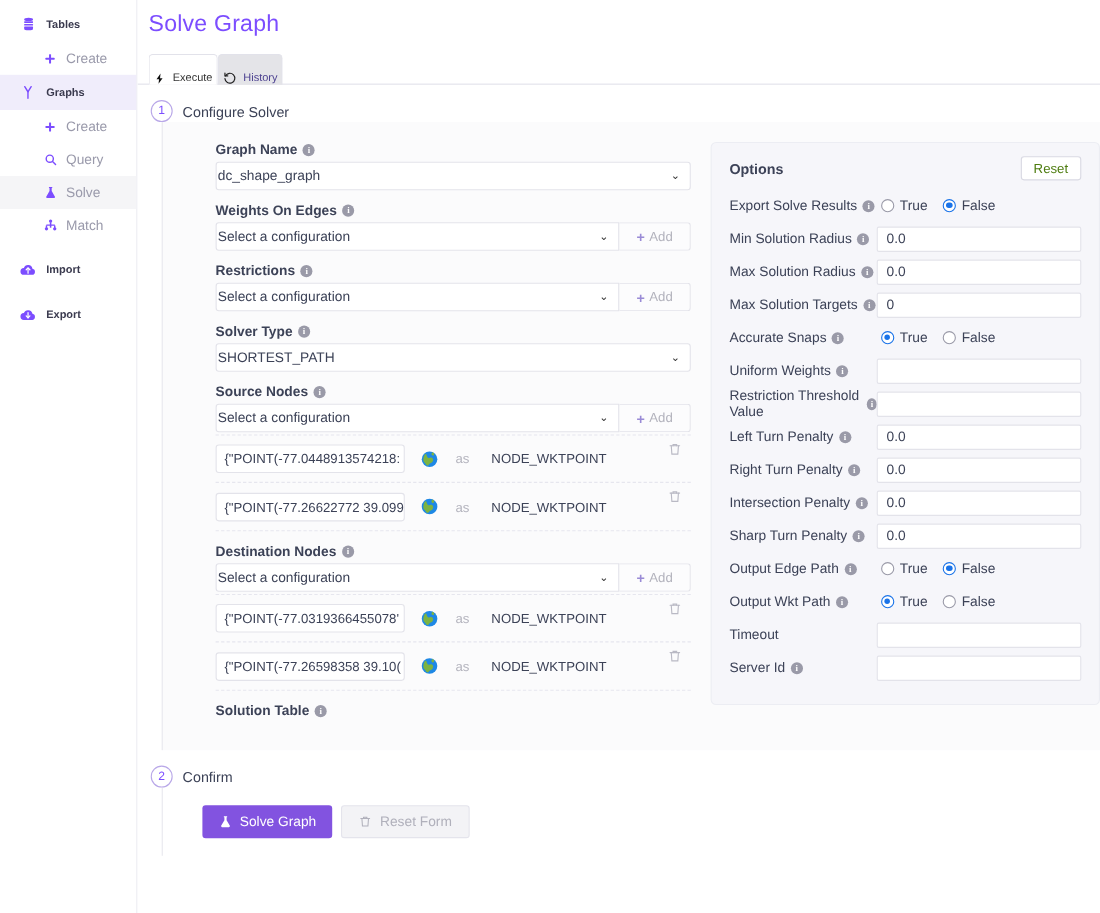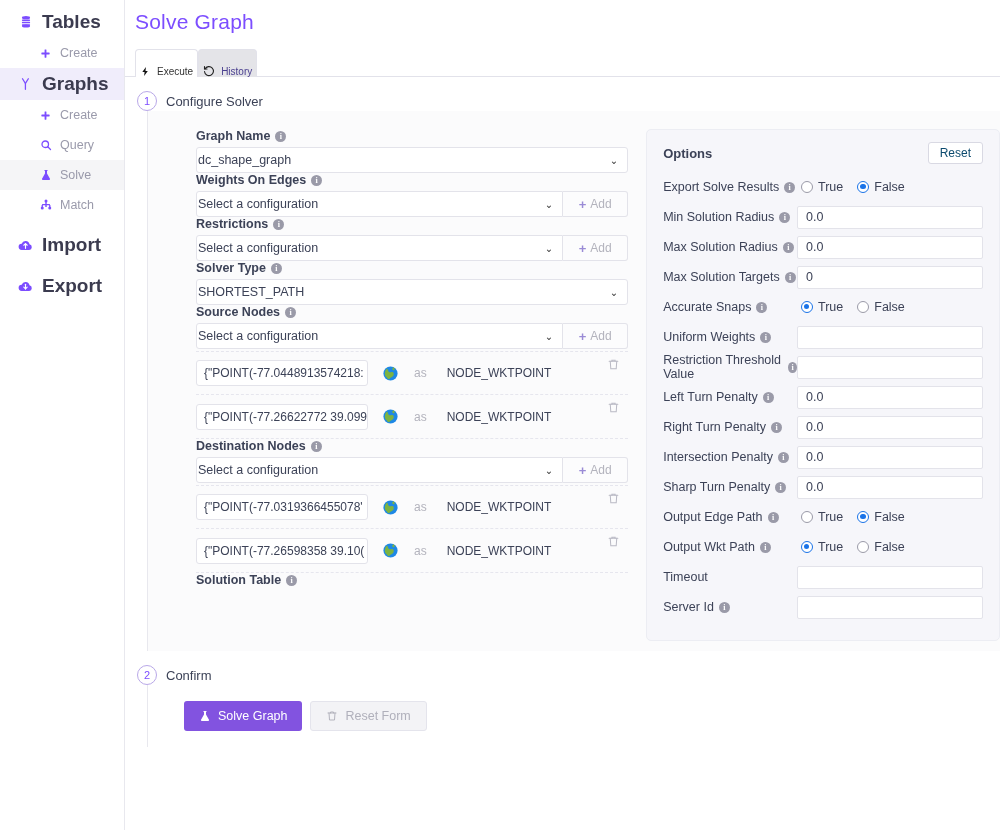--- a/index.html
+++ b/index.html
@@ -24,21 +24,21 @@
     padding-top: 6px;
     position: relative;
   }
   .nav-item {
     display: flex;
     align-items: center;
     height: 32px;
     padding-left: 18px;
     gap: 9px;
     cursor: pointer;
-    font-size: 19px;
+    font-size: 10px;
     color: #3b3b4f;
     font-weight: 600;
   }
   .nav-item.active { background: #f0edfb; }
   .nav-item .nv-icon {
     width: 15px; height: 15px;
     display: inline-flex; align-items: center; justify-content: center;
     color: #7c4dff;
   }
   .nav-sub {
@@ -127,21 +127,21 @@
   .step-body {
     margin-left: 22px;
     border-left: 1px solid #e8e8ee;
     padding: 10px 0 10px 12px;
     background: #fbfbfc;
   }
   .panels { display: flex; gap: 0; }
 
   
   .form-col { width: 490px; padding: 8px 0 8px 36px; }
-  .fld { }
+  .fld { margin-bottom: 11px; }
   .fld-label {
     display: flex; align-items: center; gap: 5px;
     font-size: 12.5px;
     color: #3c4257;
     font-weight: 600;
     margin-bottom: 4px;
   }
   .info-i {
     width: 11px; height: 11px; border-radius: 50%;
     background: #9a9aa8; color: #fff;
@@ -240,21 +240,21 @@
   .opt-head {
     display: flex; align-items: center; justify-content: space-between;
     margin-bottom: 8px;
   }
   .opt-title { font-size: 13px; font-weight: 600; color: #3c4257; }
   .reset-btn {
     border: 1px solid #d9d9e3;
     background: #fff;
     border-radius: 3px;
     font-size: 12px;
-    color: #0c4a6e;
+    color: #4d7c0f;
     padding: 3px 11px;
     cursor: pointer;
   }
   .opt-row {
     display: flex;
     align-items: center;
     min-height: 30px;
   }
   .opt-label {
     flex: 1;

